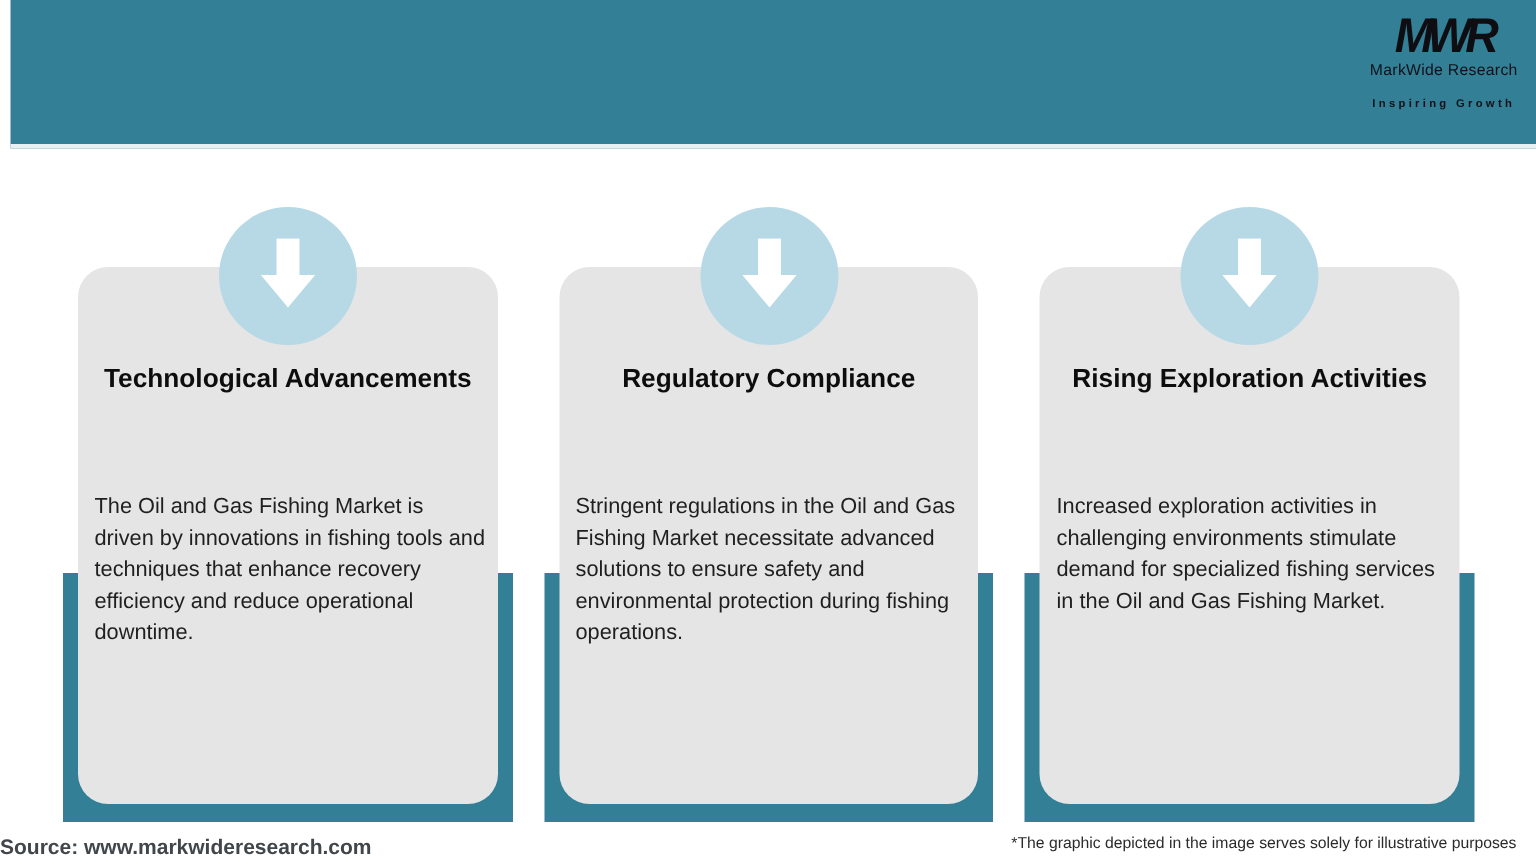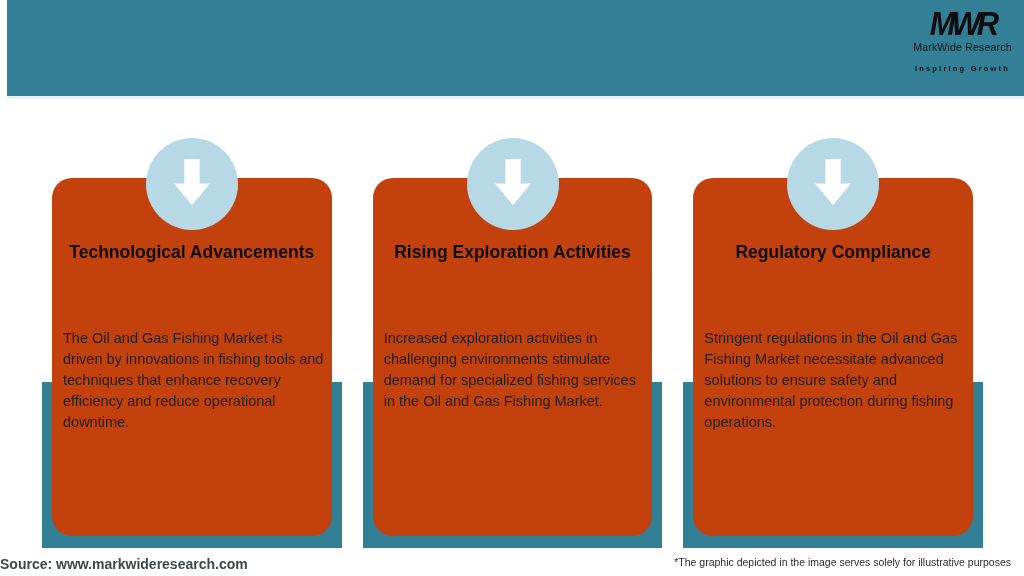--- a/index.html
+++ b/index.html
@@ -75,21 +75,21 @@
   .card-backdrop {
     position: absolute;
     left: -10px; right: -10px;
     top: 204px; bottom: -12px;
     background: #337f96;
   }
   .card {
     position: relative;
     z-index: 1;
     height: 358px;
-    background: #c2410c;
+    background: #e5e5e5;
     border-radius: 20px;
     box-sizing: border-box;
   }
   .icon-circle {
     position: absolute;
     left: 50%; top: -40px;
     transform: translateX(-50%);
     width: 92px; height: 92px;
     border-radius: 50%;
     background: #b7d9e6;
@@ -167,38 +167,38 @@
       <div class="card-backdrop"></div>
       <div class="card">
         <div class="icon-circle">
           <span>
             <svg width="64" height="64" viewBox="0 0 92 92">
               <rect x="35" y="13" width="22" height="37" fill="#ffffff"></rect>
               <polygon points="20,48 72,48 46,79" fill="#ffffff"></polygon>
             </svg>
           </span>
         </div>
-        <div class="card-title">Rising Exploration Activities</div>
-        <div class="card-body">Increased exploration activities in challenging environments stimulate demand for specialized fishing services in the Oil and Gas Fishing Market.</div>
+        <div class="card-title">Regulatory Compliance</div>
+        <div class="card-body">Stringent regulations in the Oil and Gas Fishing Market necessitate advanced solutions to ensure safety and environmental protection during fishing operations.</div>
       </div>
     </div>
 
     <div class="card-col">
       <div class="card-backdrop"></div>
       <div class="card">
         <div class="icon-circle">
           <span>
             <svg width="64" height="64" viewBox="0 0 92 92">
               <rect x="35" y="13" width="22" height="37" fill="#ffffff"></rect>
               <polygon points="20,48 72,48 46,79" fill="#ffffff"></polygon>
             </svg>
           </span>
         </div>
-        <div class="card-title">Regulatory Compliance</div>
-        <div class="card-body">Stringent regulations in the Oil and Gas Fishing Market necessitate advanced solutions to ensure safety and environmental protection during fishing operations.</div>
+        <div class="card-title">Rising Exploration Activities</div>
+        <div class="card-body">Increased exploration activities in challenging environments stimulate demand for specialized fishing services in the Oil and Gas Fishing Market.</div>
       </div>
     </div>
 
   </div>
 
   <div class="source-line">Source: www.markwideresearch.com</div>
   <div class="disclaimer">*The graphic depicted in the image serves solely for illustrative purposes</div>
 
 </div>
 

